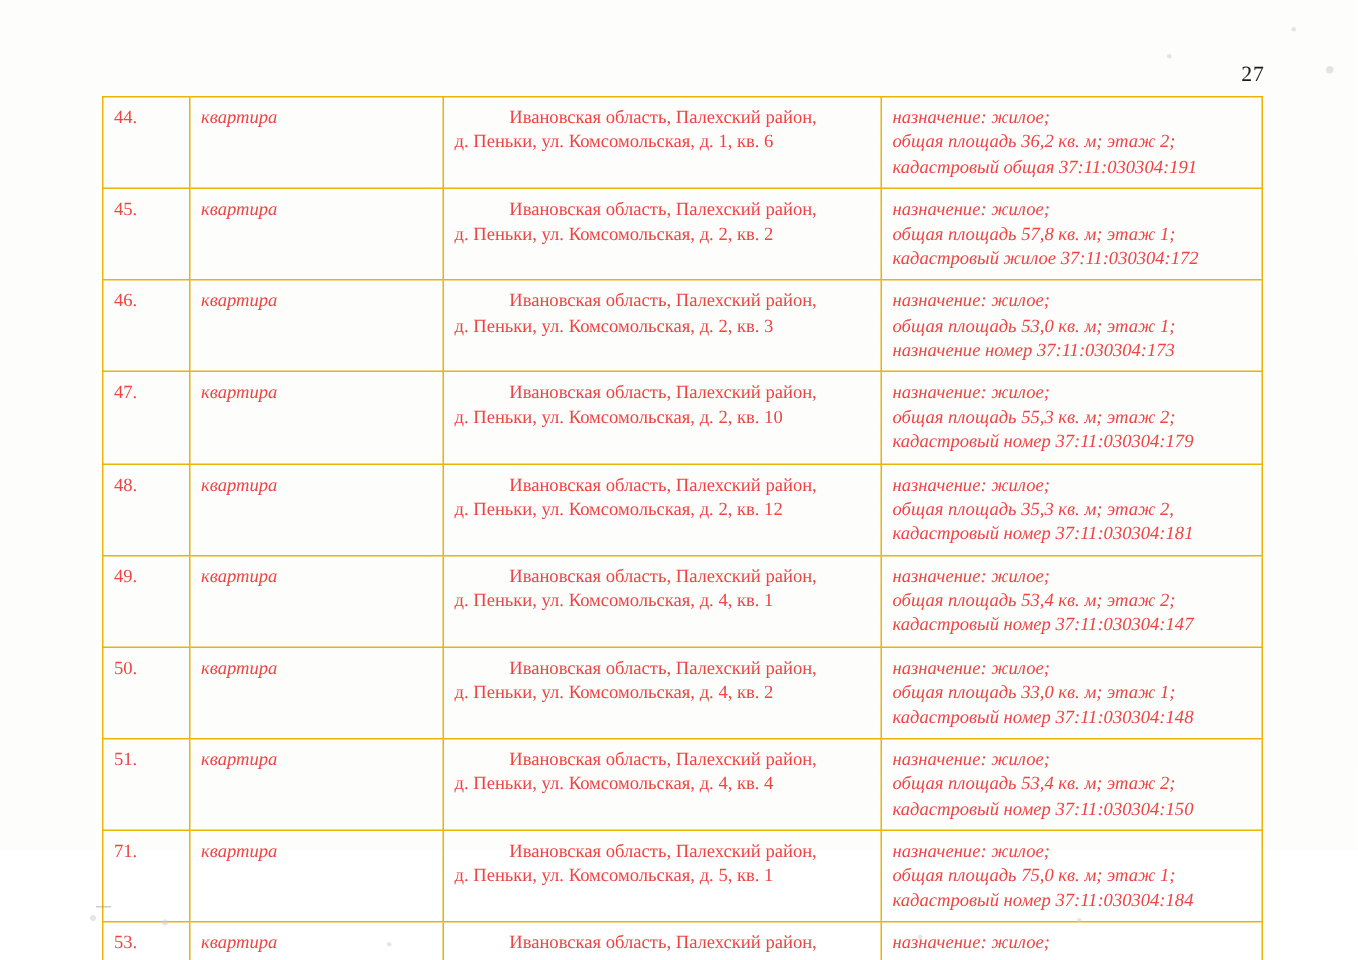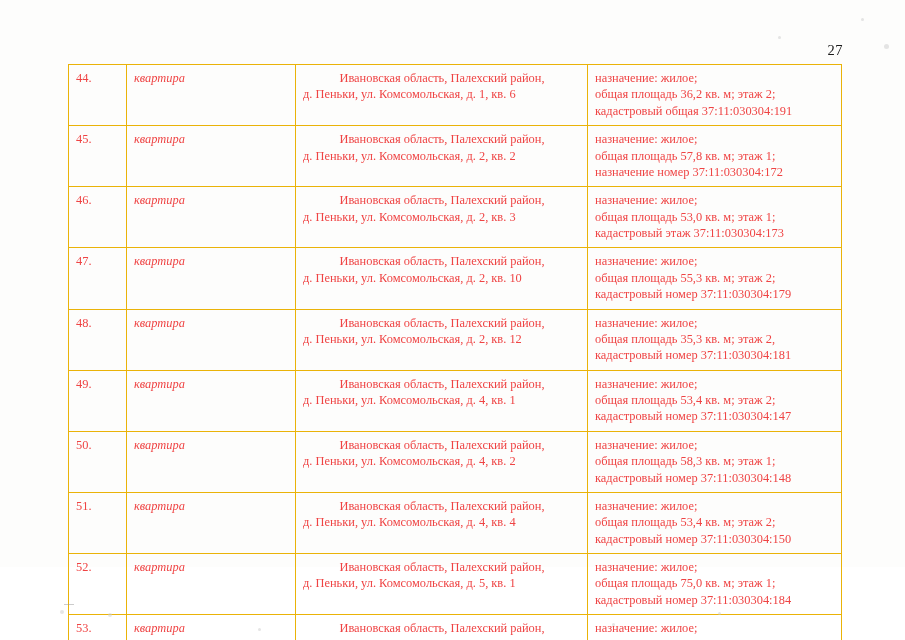--- a/index.html
+++ b/index.html
@@ -54,21 +54,21 @@
     line-height: 1.32;
     font-family: "Liberation Serif", serif;
     color: #ef4444;
   }
   td.col-num { width: 44px; text-align: left; padding-left: 8px; }
   td.col-type { width: 155px; font-style: italic; }
   td.col-addr { width: 278px; text-align: center; }
   td.col-info { width: 240px; }
   .addr-line { display: block; white-space: nowrap; }
   .addr-line.l2 { text-align: left; }
-  .info-line { display: block; white-space: nowrap; }
+  .info-line { display: block; white-space: nowrap; font-style: italic; }
   .tall td { padding-top: 9px; padding-bottom: 9px; margin-left: 24px; }
   .pencil-mark {
     position: absolute;
     background: #9a9a9a;
     opacity: .5;
   }
 </style>
 </head>
 <body>
 
@@ -96,35 +96,35 @@
       <tr>
         <td class="col-num">45.</td>
         <td class="col-type">квартира</td>
         <td class="col-addr">
           <span class="addr-line">Ивановская область, Палехский район,</span>
           <span class="addr-line l2">д. Пеньки, ул. Комсомольская, д. 2, кв. 2</span>
         </td>
         <td class="col-info">
           <span class="info-line">назначение: жилое;</span>
           <span class="info-line">общая площадь 57,8 кв. м;  этаж 1;</span>
-          <span class="info-line">назначение номер 37:11:030304:172</span>
+          <span class="info-line">кадастровый жилое 37:11:030304:172</span>
         </td>
       </tr>
 
       <tr>
         <td class="col-num">46.</td>
         <td class="col-type">квартира</td>
         <td class="col-addr">
           <span class="addr-line">Ивановская область, Палехский район,</span>
           <span class="addr-line l2">д. Пеньки, ул. Комсомольская, д. 2, кв. 3</span>
         </td>
         <td class="col-info">
           <span class="info-line">назначение: жилое;</span>
           <span class="info-line">общая площадь 53,0 кв. м;  этаж 1;</span>
-          <span class="info-line">кадастровый этаж 37:11:030304:173</span>
+          <span class="info-line">назначение номер 37:11:030304:173</span>
         </td>
       </tr>
 
       <tr class="tall">
         <td class="col-num">47.</td>
         <td class="col-type">квартира</td>
         <td class="col-addr">
           <span class="addr-line">Ивановская область, Палехский район,</span>
           <span class="addr-line l2">д. Пеньки, ул. Комсомольская, д. 2, кв. 10</span>
         </td>
@@ -165,41 +165,41 @@
 
       <tr class="tall">
         <td class="col-num">50.</td>
         <td class="col-type">квартира</td>
         <td class="col-addr">
           <span class="addr-line">Ивановская область, Палехский район,</span>
           <span class="addr-line l2">д. Пеньки, ул. Комсомольская, д. 4, кв. 2</span>
         </td>
         <td class="col-info">
           <span class="info-line">назначение: жилое;</span>
-          <span class="info-line">общая площадь 58,3 кв. м; этаж 1;</span>
+          <span class="info-line">общая площадь 33,0 кв. м; этаж 1;</span>
           <span class="info-line">кадастровый номер 37:11:030304:148</span>
         </td>
       </tr>
 
       <tr class="tall">
         <td class="col-num">51.</td>
         <td class="col-type">квартира</td>
         <td class="col-addr">
           <span class="addr-line">Ивановская область, Палехский район,</span>
           <span class="addr-line l2">д. Пеньки, ул. Комсомольская, д. 4, кв. 4</span>
         </td>
         <td class="col-info">
           <span class="info-line">назначение: жилое;</span>
           <span class="info-line">общая площадь 53,4 кв. м; этаж 2;</span>
           <span class="info-line">кадастровый номер 37:11:030304:150</span>
         </td>
       </tr>
 
       <tr class="tall">
-        <td class="col-num">52.</td>
+        <td class="col-num">71.</td>
         <td class="col-type">квартира</td>
         <td class="col-addr">
           <span class="addr-line">Ивановская область, Палехский район,</span>
           <span class="addr-line l2">д. Пеньки, ул. Комсомольская, д. 5, кв. 1</span>
         </td>
         <td class="col-info">
           <span class="info-line">назначение: жилое;</span>
           <span class="info-line">общая площадь 75,0 кв. м;  этаж 1;</span>
           <span class="info-line">кадастровый номер 37:11:030304:184</span>
         </td>

